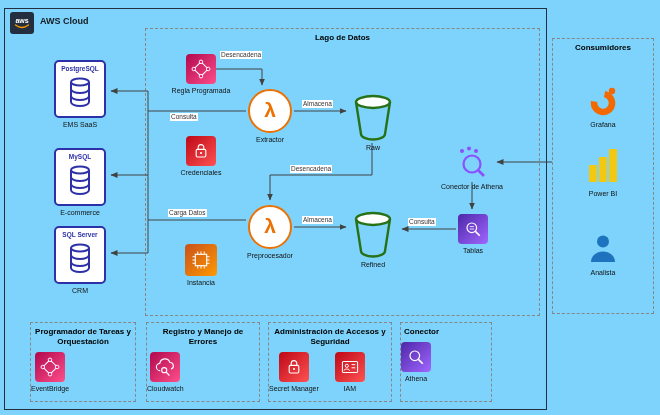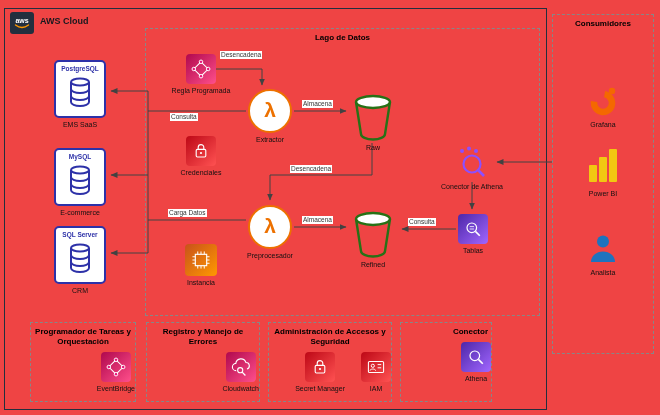--- a/index.html
+++ b/index.html
@@ -1,17 +1,17 @@
 <!DOCTYPE html>
 <html><head>
 <meta charset="utf-8">
 <style>
   *{box-sizing:border-box;margin:0;padding:0}
   body{font-family:"Liberation Sans",sans-serif;background:#fff}
-  .canvas{position:relative;width:660px;height:415px;background:#ef4444;overflow:hidden}
+  .canvas{position:relative;width:660px;height:415px;background:#7dd3fc;overflow:hidden}
   .outer{position:absolute;left:4px;top:8px;width:543px;height:402px;border:1px solid #232f3e;background:transparent}
   .aws-badge{position:absolute;left:10px;top:12px;width:24px;height:22px;background:#232f3e;border-radius:3px;display:flex;flex-direction:column;align-items:center;justify-content:center}
   .aws-badge .aws-txt{color:#fff;font-size:7px;font-weight:bold;line-height:1}
   .aws-title{position:absolute;left:40px;top:16px;font-size:9px;font-weight:bold;color:#16191f}
   .group{position:absolute;border:1px dashed #878787}
   .group-title{font-weight:bold;font-size:8px;text-align:center;padding:4px 3px 0;line-height:1.25;color:#000}
   .node{position:absolute;display:flex;flex-direction:column;align-items:center}
   .node-label{font-size:7px;margin-top:3px;text-align:center;line-height:1.15;color:#111}
   .tile{border-radius:4px;display:flex;align-items:center;justify-content:center;flex:none}
   .tile.pink{background:linear-gradient(135deg,#b0084d,#ff4f8b)}
@@ -20,42 +20,42 @@
   .tile.purple{background:linear-gradient(135deg,#4d27a8,#a166ff)}
   .t30{width:30px;height:30px}
   .t32{width:32px;height:32px}
   .db-box{width:52px;height:58px;border:2px solid #2d31a8;border-radius:5px;display:flex;flex-direction:column;align-items:center;background:#fff}
   .db-name{font-size:6.5px;font-weight:bold;color:#2d31a8;margin-top:4px;line-height:1}
   .db-box svg{margin-top:3px}
   .lambda{width:44px;height:44px;border:2.5px solid #ed7100;border-radius:50%;display:flex;align-items:center;justify-content:center;background:#fff;flex:none}
   .lambda .glyph{color:#ed7100;font-size:21px;font-weight:bold;line-height:1;margin-top:-3px}
   .edges{position:absolute;left:0;top:0;pointer-events:none}
   .edge-label{position:absolute;font-size:6.5px;color:#333;background:#fff;padding:0 1px;line-height:1.2;white-space:nowrap}
-  .bgroup{display:flex;flex-direction:column;align-items:flex-end}
+  .bgroup{display:flex;flex-direction:column;align-items:flex-start}
   .brow{display:flex;gap:16px;margin-top:5px}
   .bnode{display:flex;flex-direction:column;align-items:center}
 </style>
 </head>
 <body>
 
 <div class="canvas">
 
   <div class="outer"></div>
   <div class="aws-badge">
     <span class="aws-txt">aws</span>
     <svg width="16" height="6" viewBox="0 0 16 6">
       <path d="M1.5,1 q6.5,5 13,0" fill="none" stroke="#FF9900" stroke-width="1.3" stroke-linecap="round"></path>
     </svg>
   </div>
   <span class="aws-title">AWS Cloud</span>
 
   <div class="group" style="left:145px;top:28px;width:395px;height:288px">
     <div class="group-title">Lago de Datos</div>
   </div>
-  <div class="group" style="left:552px;top:14px;width:102px;height:340px">
+  <div class="group" style="left:552px;top:38px;width:102px;height:276px">
     <div class="group-title">Consumidores</div>
   </div>
 
   <svg class="edges" width="660" height="415" viewBox="0 0 660 415">
     <defs>
       <marker id="ah" markerWidth="8" markerHeight="8" refX="6.5" refY="3" orient="auto">
         <path d="M0,0 L7,3 L0,6 Z" fill="#424242"></path>
       </marker>
     </defs>
     <g fill="none" stroke="#424242" stroke-width="1">

